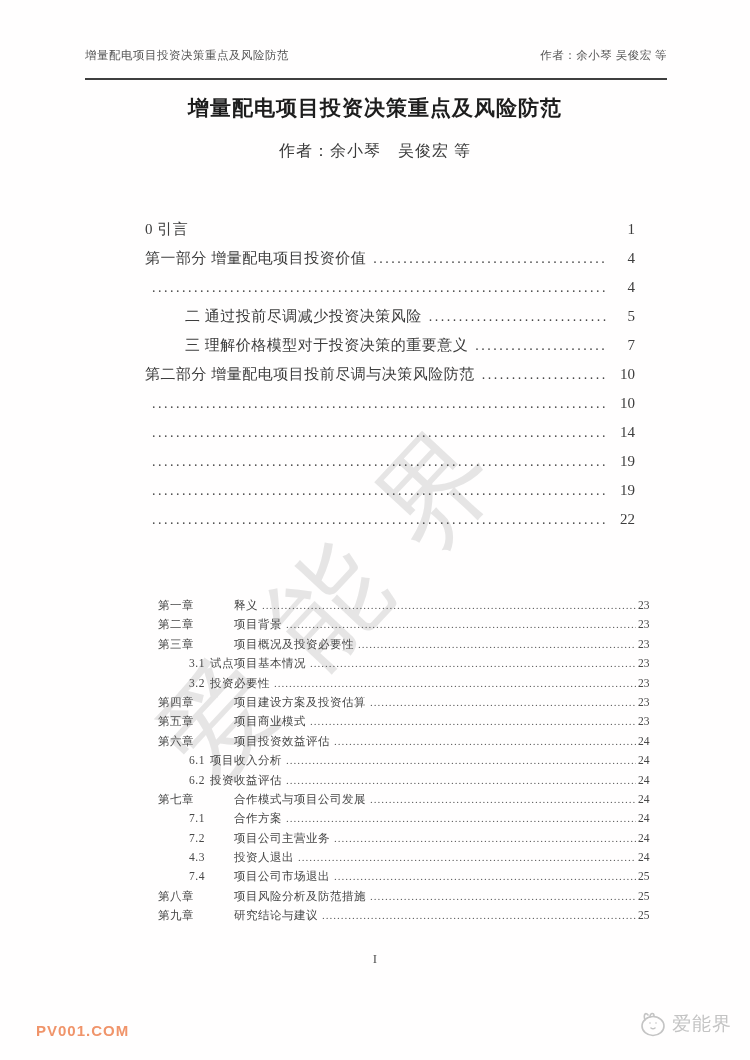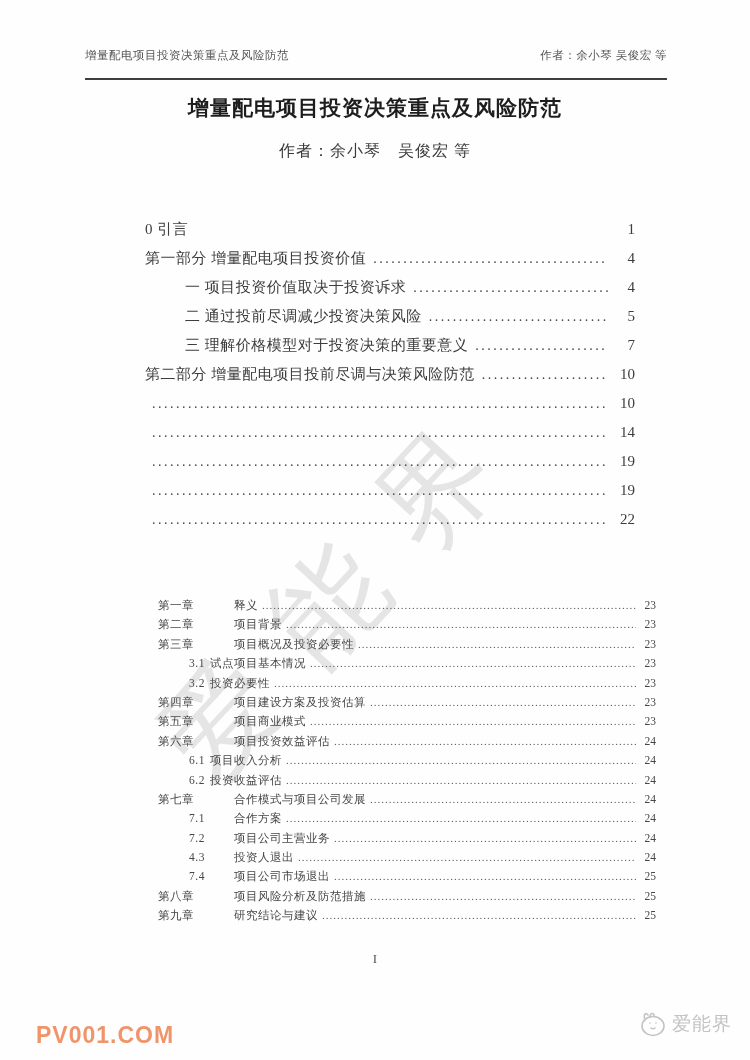--- a/index.html
+++ b/index.html
@@ -51,27 +51,27 @@
   .toc2{position:absolute; left:158px; top:596px; width:498px;}
   .t2row{display:flex; align-items:baseline; height:19.4px; line-height:19.4px; font-size:11.5px; color:#474747;}
   .t2row .num{white-space:nowrap; letter-spacing:.5px;}
   .t2row .ttl{white-space:nowrap; letter-spacing:.5px;}
   .t2row.chapter .num{width:76px;}
   .t2row.sub-inline{padding-left:31px;}
   .t2row.sub-inline .num{margin-right:5px;}
   .t2row.sub-tab{padding-left:31px;}
   .t2row.sub-tab .num{width:45px;}
   .t2row .dots{flex:1; overflow:hidden; white-space:nowrap; letter-spacing:1px; font-size:11px; margin:0 2px 0 4px; color:#5a5a5a;}
-  .t2row .pg{min-width:18px; text-align:right; white-space:nowrap;}
+  .t2row .pg{min-width:18px; text-align:left; white-space:nowrap;}
   
   .pageno{position:absolute; left:0; right:0; top:951px; text-align:center; font-size:13px; color:#555;}
   .site-mark{
     position:absolute; left:36px; top:1022px;
     font-family:"Liberation Sans","DejaVu Sans",sans-serif;
-    font-weight:700; font-size:23px; letter-spacing:1px;
+    font-weight:700; font-size:15px; letter-spacing:1px;
   }
   .brand{position:absolute; left:636px; top:1010px; display:flex; align-items:center; gap:4px; color:#c6c6c6;}
   .brand .btxt{font-size:19px; letter-spacing:1px; color:#c4c4c4;}
   .brand svg{display:block;}
 </style>
 </head>
 <body>
 
 <div class="page">
 
@@ -90,21 +90,20 @@
     <span class="lbl">0 引言</span>
     <span class="dots">................................................................................................................................................................................................................................................................................................................................................................................................................</span>
     <span class="pg">1</span>
   </div>
       <div class="t1row lv0">
     <span class="lbl">第一部分 增量配电项目投资价值</span>
     <span class="dots">................................................................................................................................................................................................................................................................................................................................................................................................................</span>
     <span class="pg">4</span>
   </div>
       <div class="t1row lv1">
-    <span class="lbl">一 项目投资价值取决于投资诉求</span>
     <span class="dots">................................................................................................................................................................................................................................................................................................................................................................................................................</span>
     <span class="pg">4</span>
   </div>
       <div class="t1row lv1">
     <span class="lbl">二 通过投前尽调减少投资决策风险</span>
     <span class="dots">................................................................................................................................................................................................................................................................................................................................................................................................................</span>
     <span class="pg">5</span>
   </div>
       <div class="t1row lv1">
     <span class="lbl">三 理解价格模型对于投资决策的重要意义</span>

